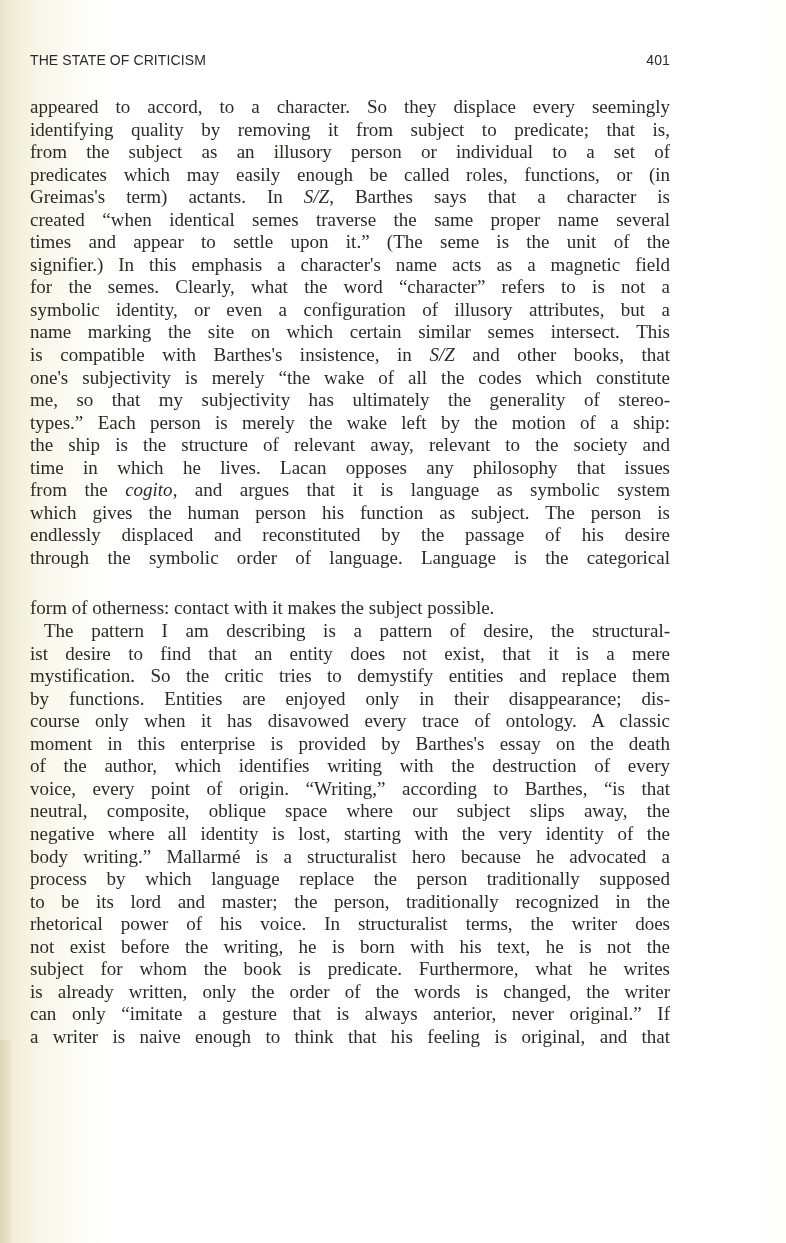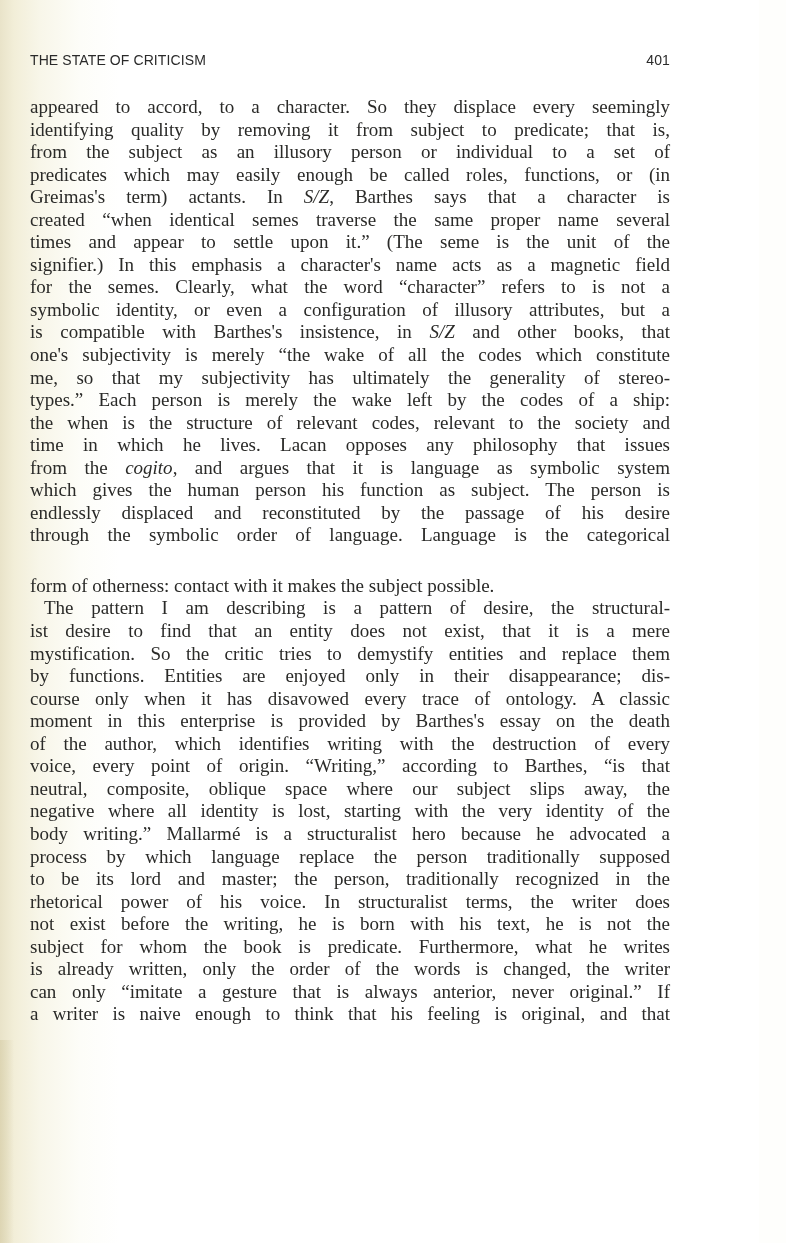--- a/index.html
+++ b/index.html
@@ -105,25 +105,26 @@
         <span class="line"><span class="seg">appeared to accord, to a character. So they displace every seemingly</span></span>
         <span class="line"><span class="seg">identifying quality by removing it from subject to predicate; that is,</span></span>
         <span class="line"><span class="seg">from the subject as an illusory person or individual to a set of</span></span>
         <span class="line"><span class="seg">predicates which may easily enough be called roles, functions, or (in</span></span>
         <span class="line"><span class="seg">Greimas's term) actants. In </span><span class="seg italic">S/Z</span><span class="seg">, Barthes says that a character is</span></span>
         <span class="line"><span class="seg">created “when identical semes traverse the same proper name several</span></span>
         <span class="line"><span class="seg">times and appear to settle upon it.” (The seme is the unit of the</span></span>
         <span class="line"><span class="seg">signifier.) In this emphasis a character's name acts as a magnetic field</span></span>
         <span class="line"><span class="seg">for the semes. Clearly, what the word “character” refers to is not a</span></span>
         <span class="line"><span class="seg">symbolic identity, or even a configuration of illusory attributes, but a</span></span>
+        <span class="line"><span class="seg">name marking the site on which certain similar semes intersect. This</span></span>
         <span class="line"><span class="seg">is compatible with Barthes's insistence, in </span><span class="seg italic">S/Z</span><span class="seg"> and other books, that</span></span>
         <span class="line"><span class="seg">one's subjectivity is merely “the wake of all the codes which constitute</span></span>
         <span class="line"><span class="seg">me, so that my subjectivity has ultimately the generality of stereo-</span></span>
-        <span class="line"><span class="seg">types.” Each person is merely the wake left by the codes of a ship:</span></span>
-        <span class="line"><span class="seg">the when is the structure of relevant codes, relevant to the society and</span></span>
+        <span class="line"><span class="seg">types.” Each person is merely the wake left by the motion of a ship:</span></span>
+        <span class="line"><span class="seg">the ship is the structure of relevant away, relevant to the society and</span></span>
         <span class="line"><span class="seg">time in which he lives. Lacan opposes any philosophy that issues</span></span>
         <span class="line"><span class="seg">from the </span><span class="seg italic">cogito</span><span class="seg">, and argues that it is language as symbolic system</span></span>
         <span class="line"><span class="seg">which gives the human person his function as subject. The person is</span></span>
         <span class="line"><span class="seg">endlessly displaced and reconstituted by the passage of his desire</span></span>
         <span class="line"><span class="seg">through the symbolic order of language. Language is the categorical</span></span>
         <span class="line last"><span class="seg">form of otherness: contact with it makes the subject possible.</span></span>
       </div>
       <div>
         <span class="line indent"><span class="seg">The pattern I am describing is a pattern of desire, the structural-</span></span>
         <span class="line"><span class="seg">ist desire to find that an entity does not exist, that it is a mere</span></span>

